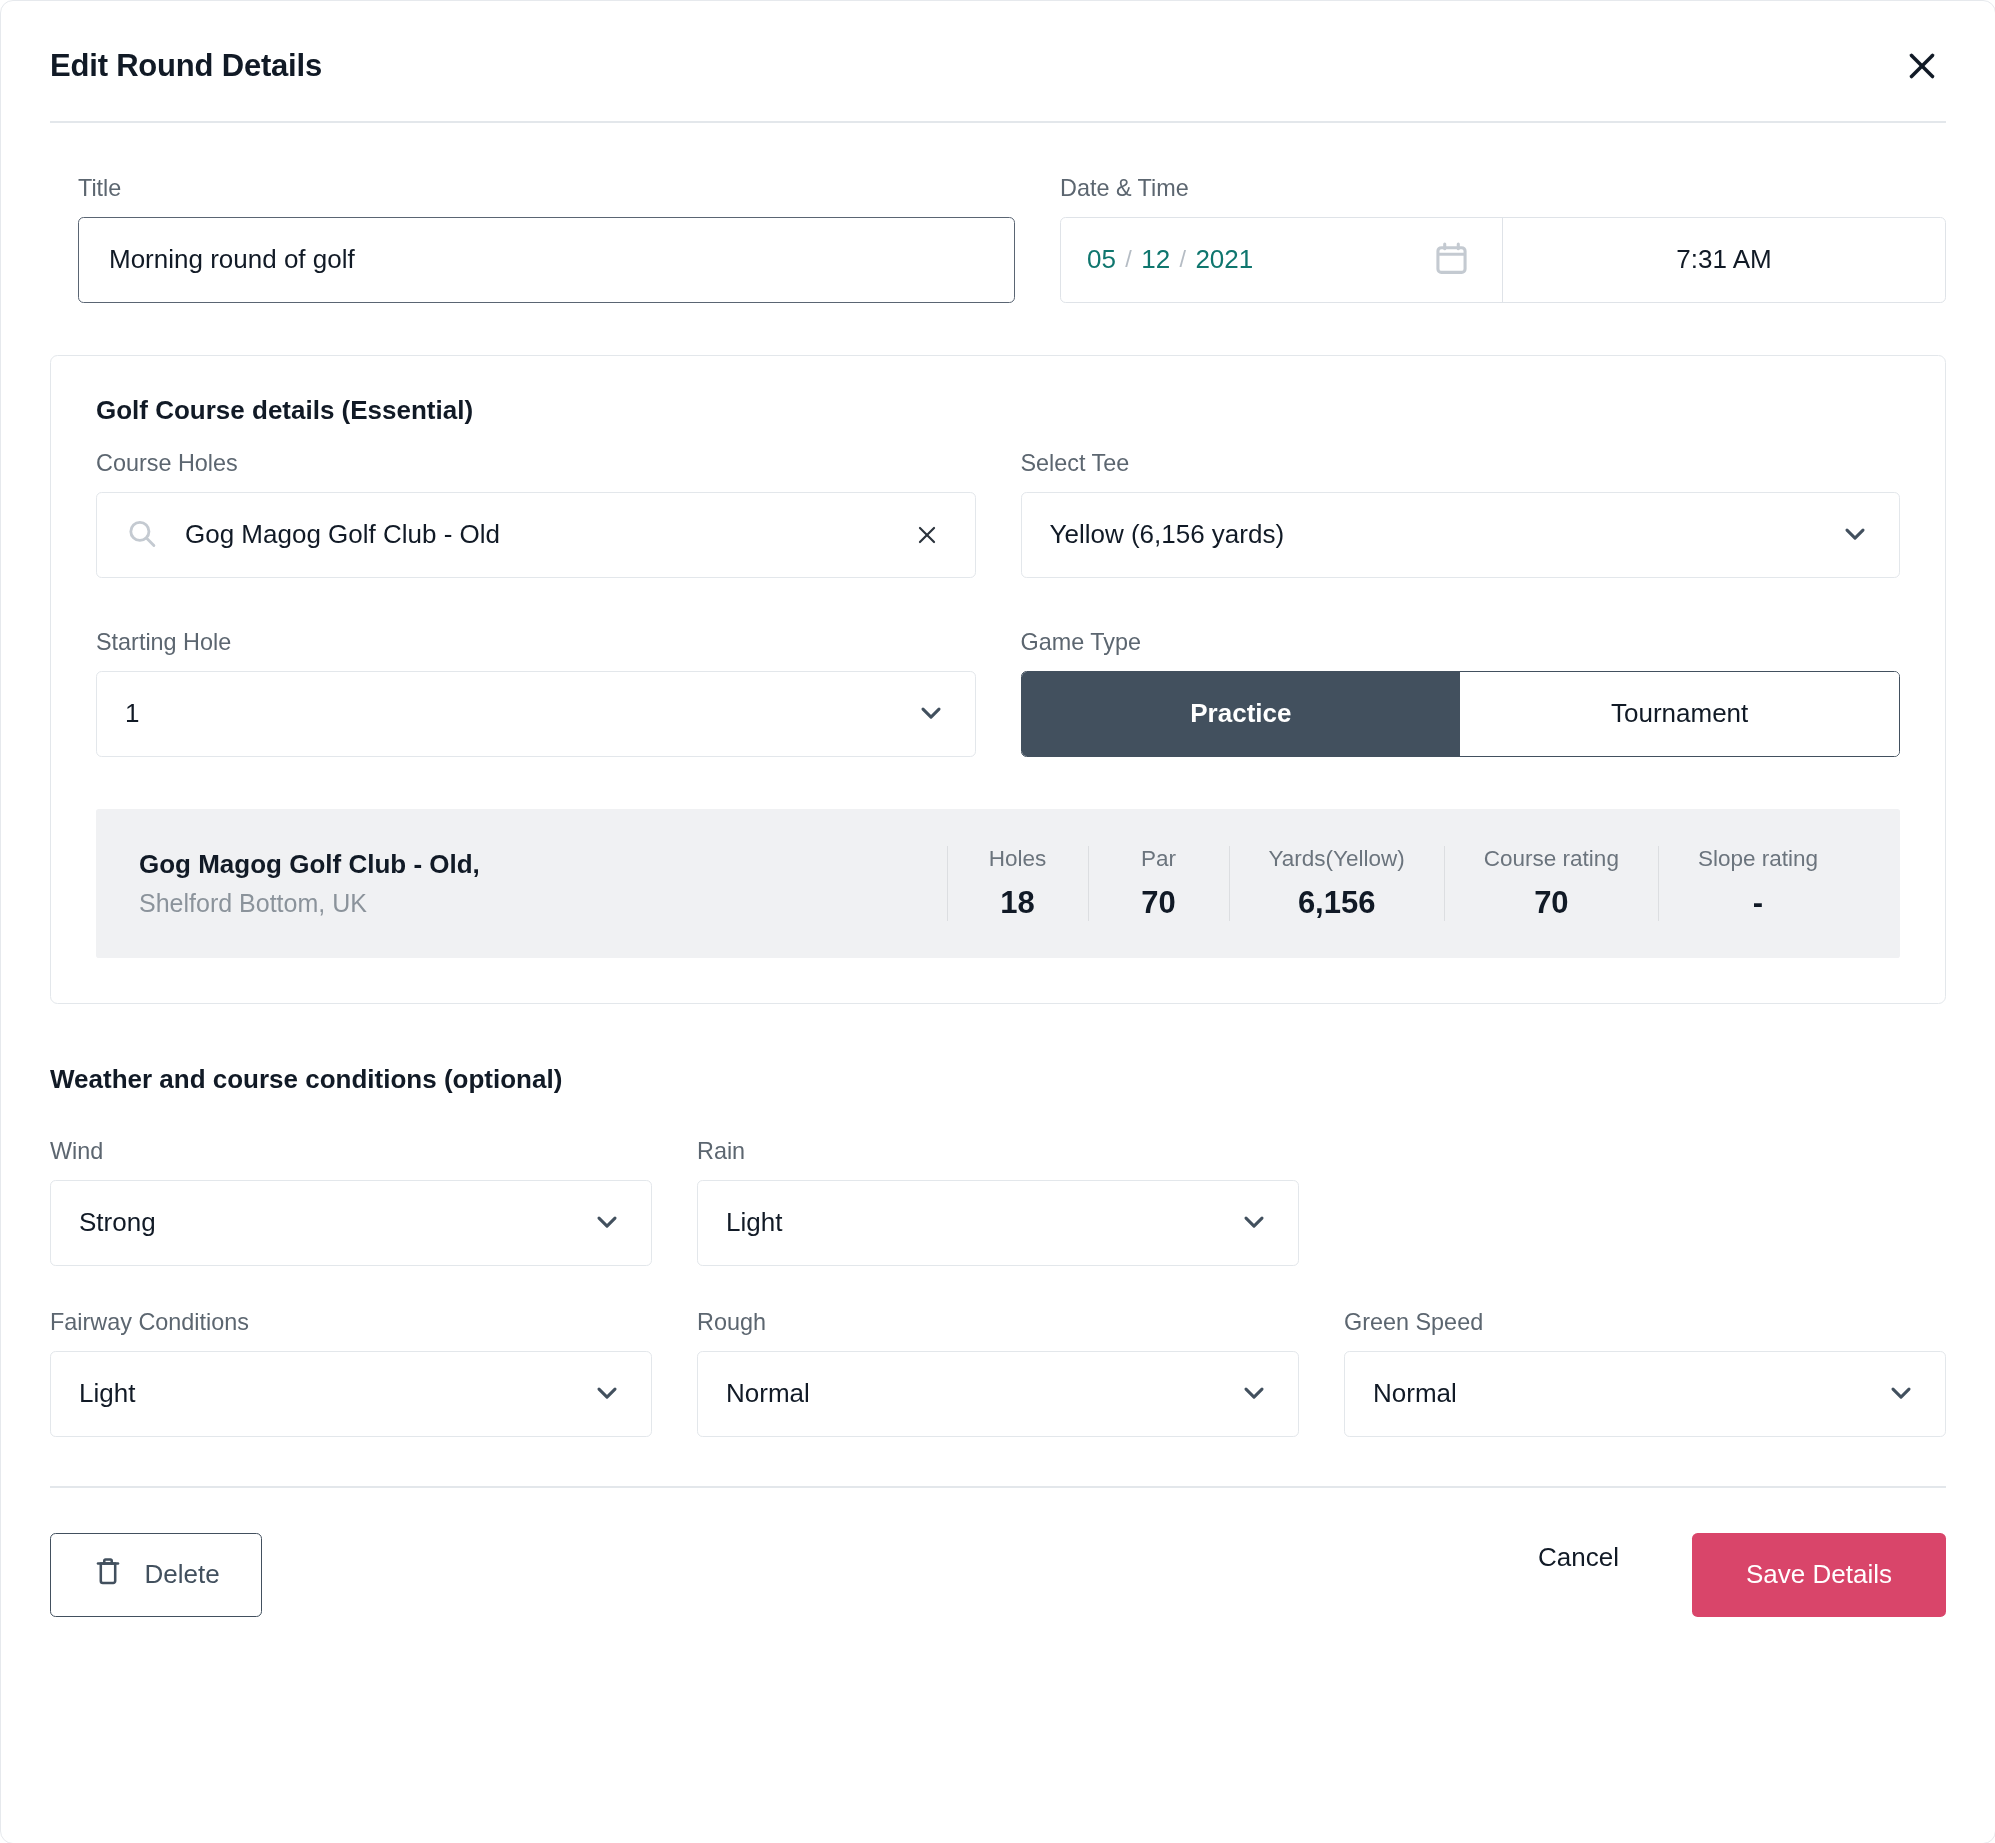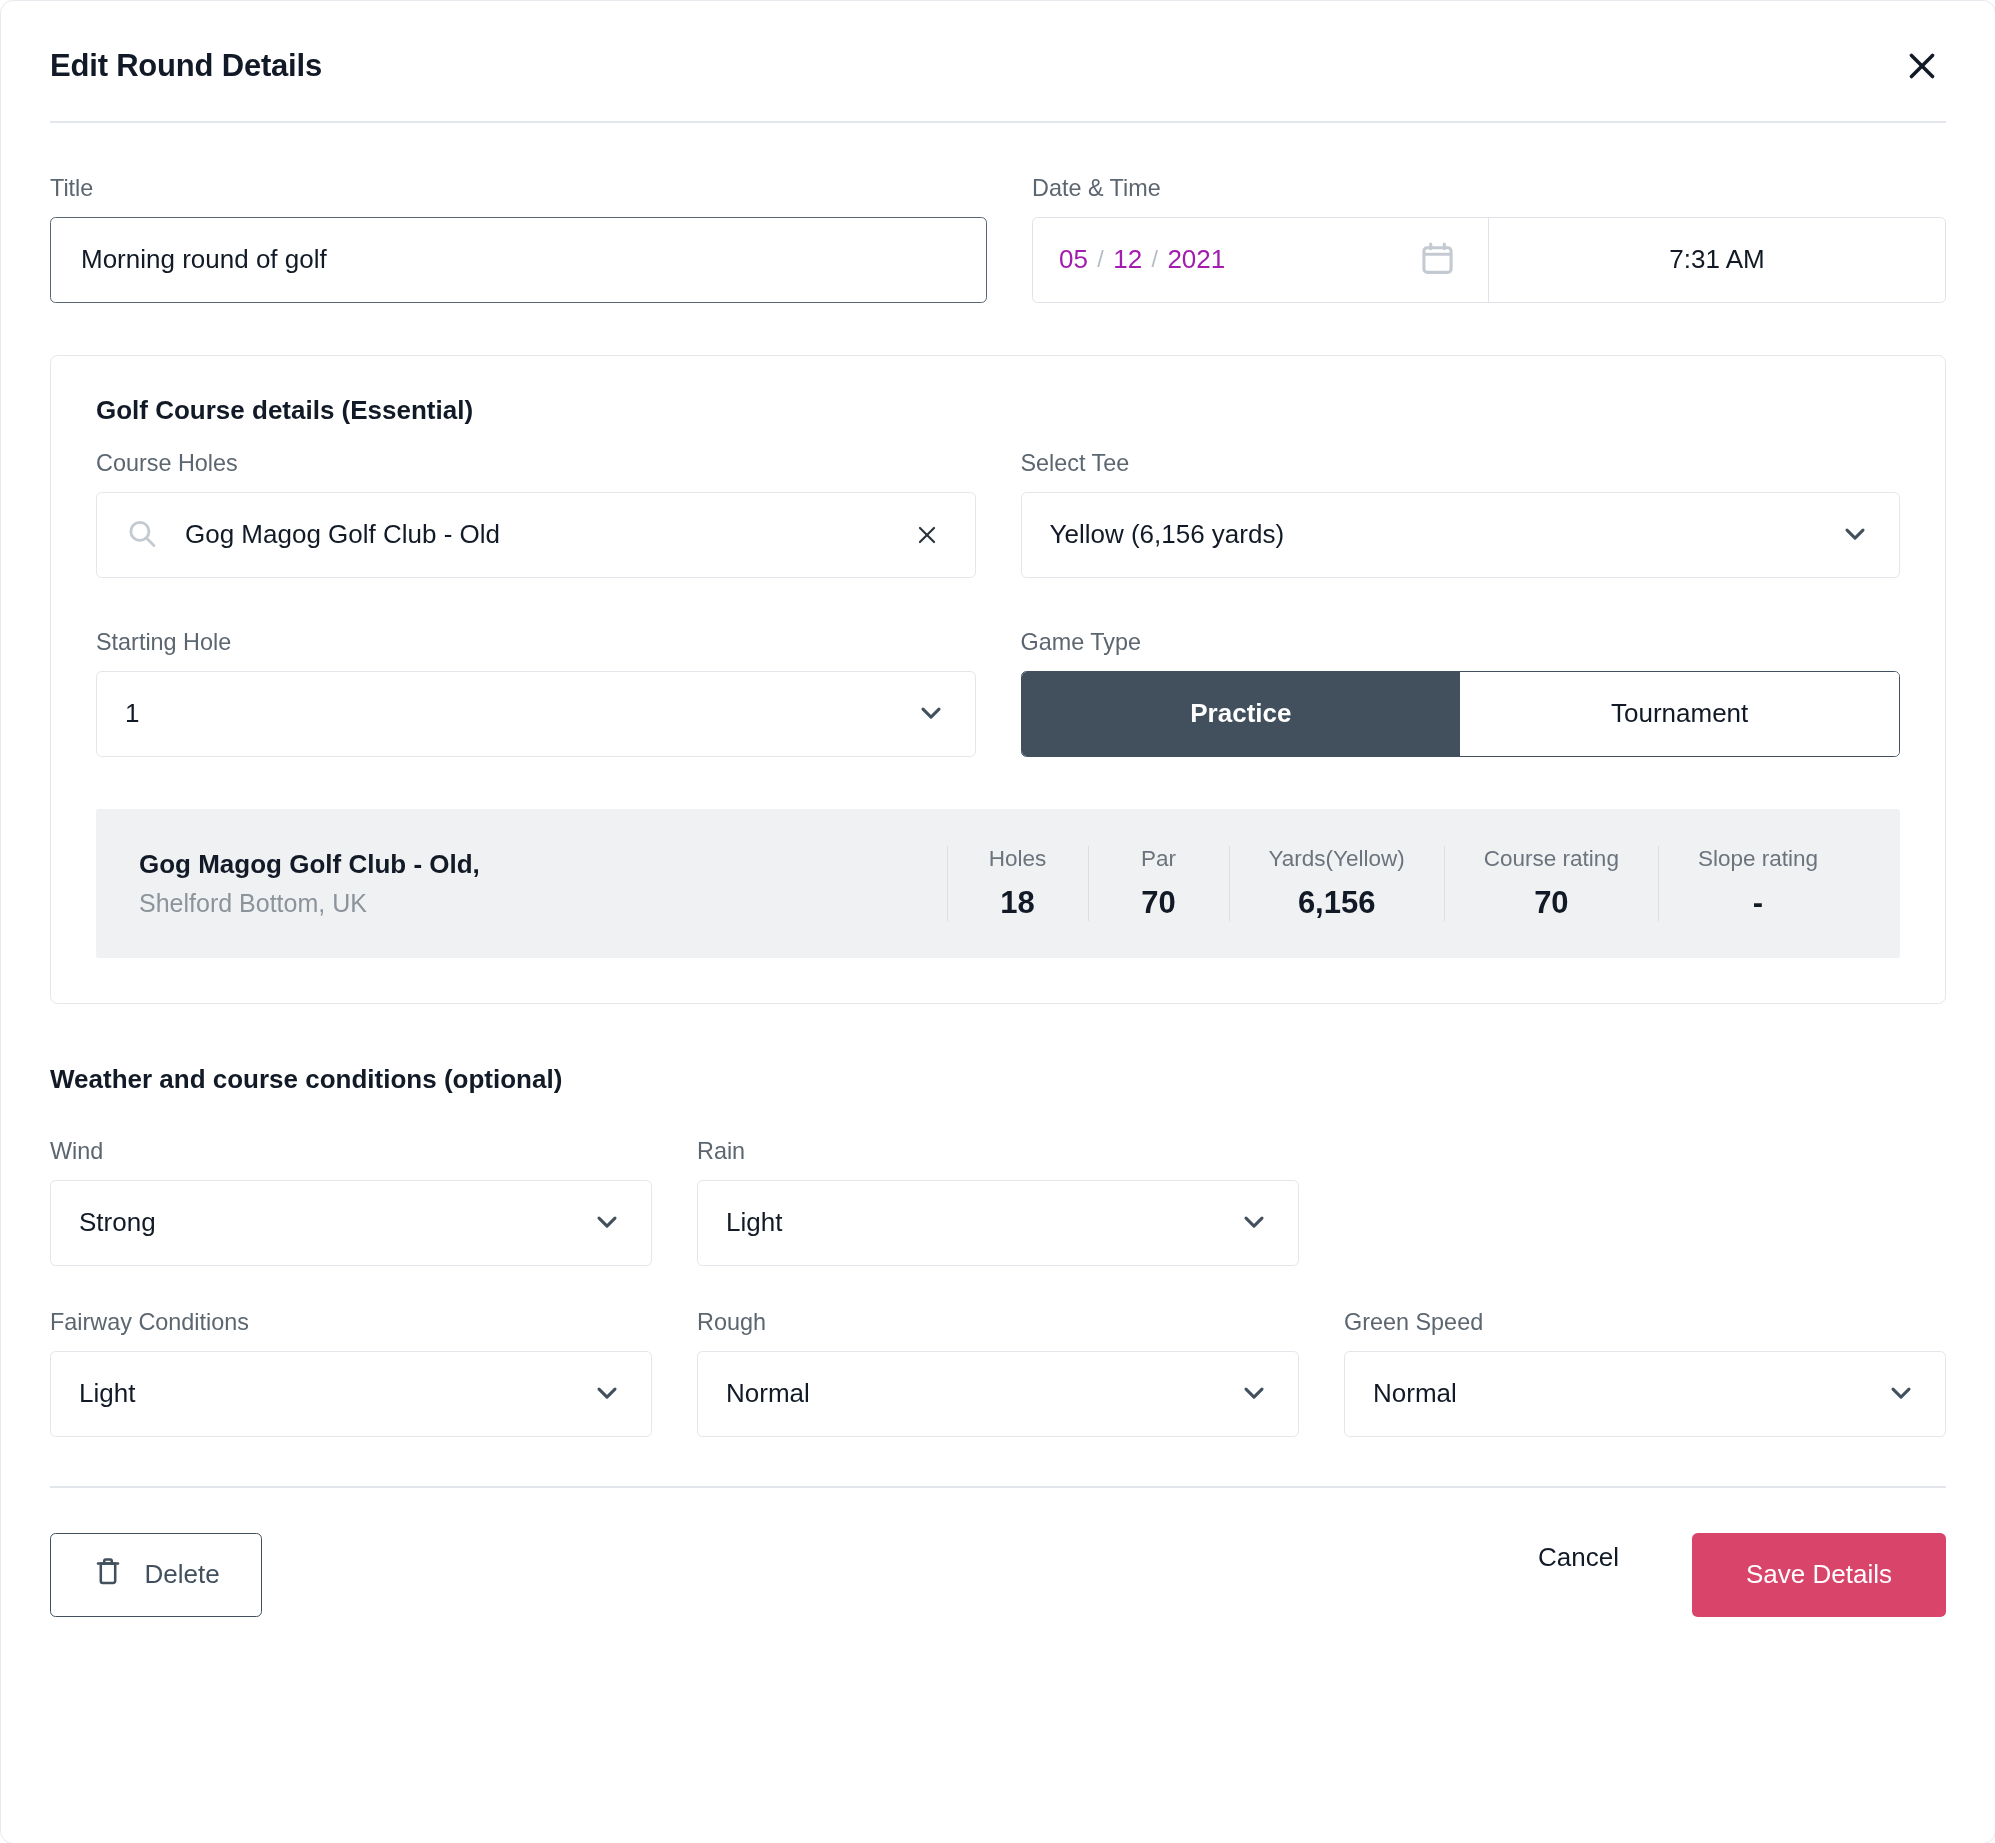--- a/index.html
+++ b/index.html
@@ -64,21 +64,21 @@
     margin-bottom: 15px;
     display: block;
     font-weight: normal;
   }
 
   .row-top {
     display: flex;
     gap: 45px;
     margin-top: 52px;
   }
-  .col-title { width: 937px; }
+  .col-title { width: 937px; margin-left: 28px; }
   .col-datetime { flex: 1; }
 
   .text-input {
     width: 100%;
     height: 86px;
     border: 1.9px solid #5a6573;
     border-radius: 5.6px;
     font-size: 26px;
     color: #111a26;
     padding: 0 30px;
@@ -100,21 +100,21 @@
   .date-part {
     flex: 1 1 50%;
     display: flex;
     align-items: center;
     padding: 0 26px;
     border-right: 1.9px solid #dfe3e8;
     position: relative;
   }
   .date-seg {
     font-size: 26px;
-    color: #a21caf;
+    color: #0f766e;
   }
   .date-slash {
     font-size: 23.4px;
     color: #b5bcc4;
     margin: 0 9.4px;
   }
   .cal-icon {
     position: absolute;
     right: 32px;
     top: 50%;

